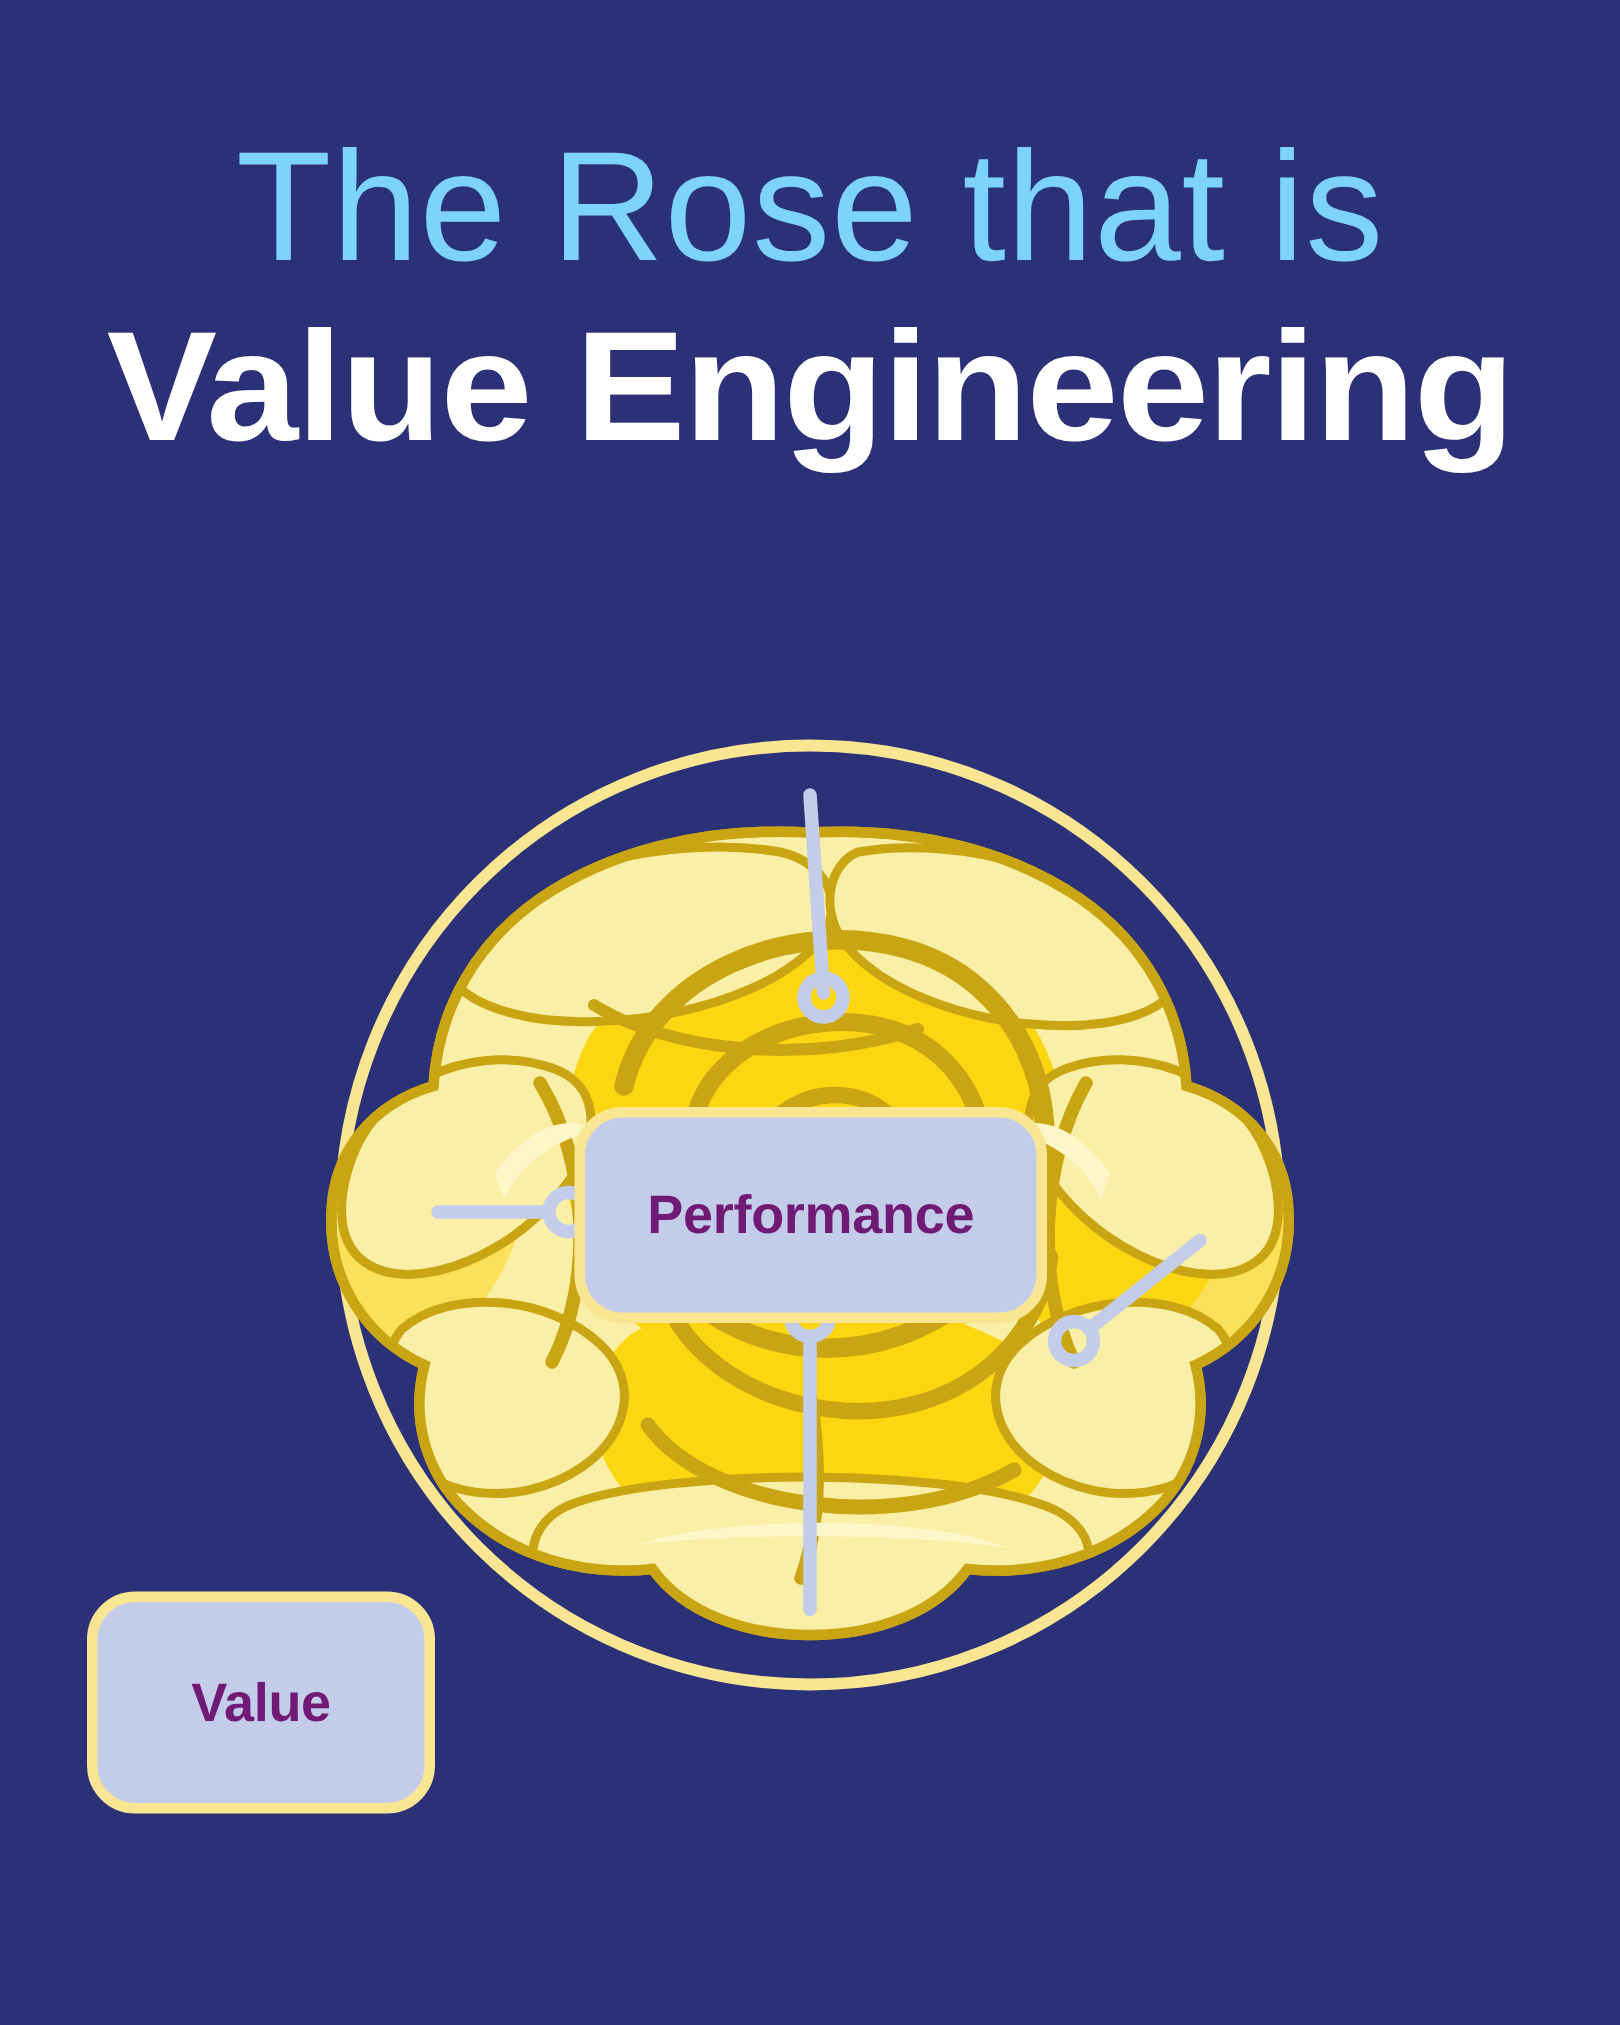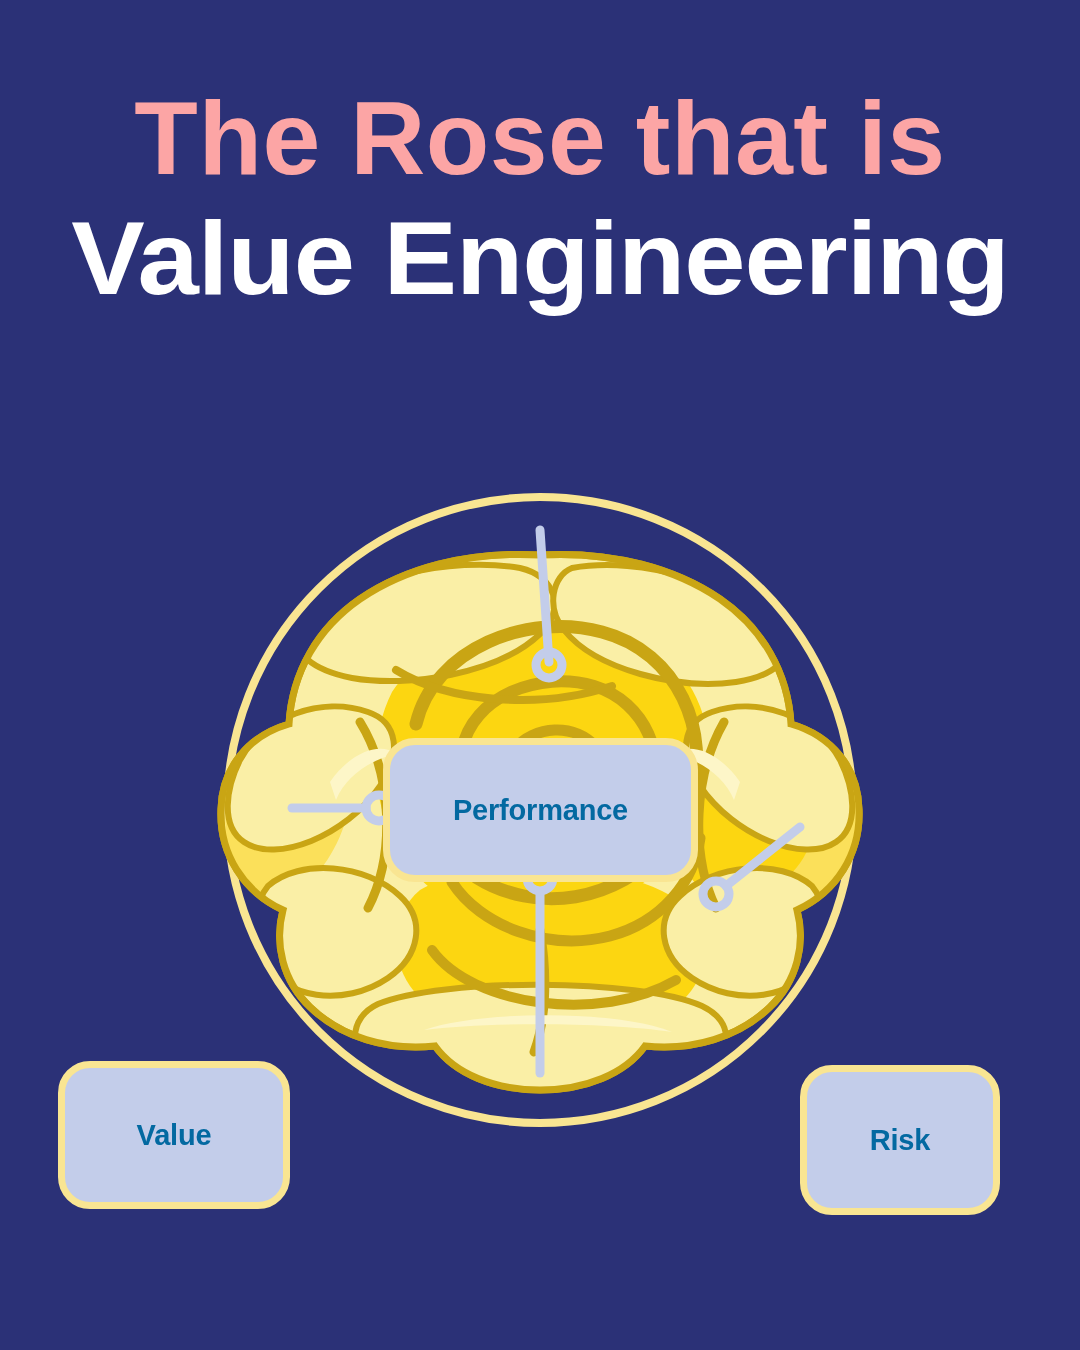--- a/index.html
+++ b/index.html
@@ -12,22 +12,22 @@
   }
   #stage { position:absolute; inset:0; width:1080px; height:1350px; }
 
   
   .title-block {
     position:absolute; left:0; top:0; width:1080px;
     text-align:center; user-select:none;
   }
   .title-line1 {
     display:block;
-    color:#fca5a5;
-    font-weight:700;
+    color:#7dd3fc;
+    font-weight:400;
     font-size:104px;
     line-height:1.0;
     letter-spacing:0.5px;
     padding-top:86px;
   }
   .title-line2 {
     display:block;
     color:#FFFFFF;
     font-weight:bold;
     font-size:104px;
@@ -41,23 +41,23 @@
   .diagram { position:absolute; left:0; top:330px; width:1080px; height:1020px; }
   .diagram svg { display:block; }
 
   
   .node {
     position:absolute;
     background:#C3CDEA;
     border:7px solid #F9E592;
     border-radius:32px;
     display:flex; align-items:center; justify-content:center;
-    color:#0369a1;
+    color:#701a75;
     font-weight:bold;
-    font-size:29px;
+    font-size:36px;
     letter-spacing:-0.2px;
     z-index:6;
   }
   .node-performance { left:383px; top:408px; width:315px; height:144px; }
   .node-cost        { left:58px;  top:731px; width:232px; height:148px; }
   .node-risk        { left:800px; top:735px; width:200px; height:150px; }
 </style>
 </head>
 <body>
 
@@ -198,19 +198,16 @@
     </svg>
 
     <div class="node node-performance">
       <span>Performance</span>
     </div>
 
     <div class="node node-cost">
       <span>Value</span>
     </div>
 
-    <div class="node node-risk">
-      <span>Risk</span>
-    </div>
 
   </div>
 
 </div>
 
 </body></html>

